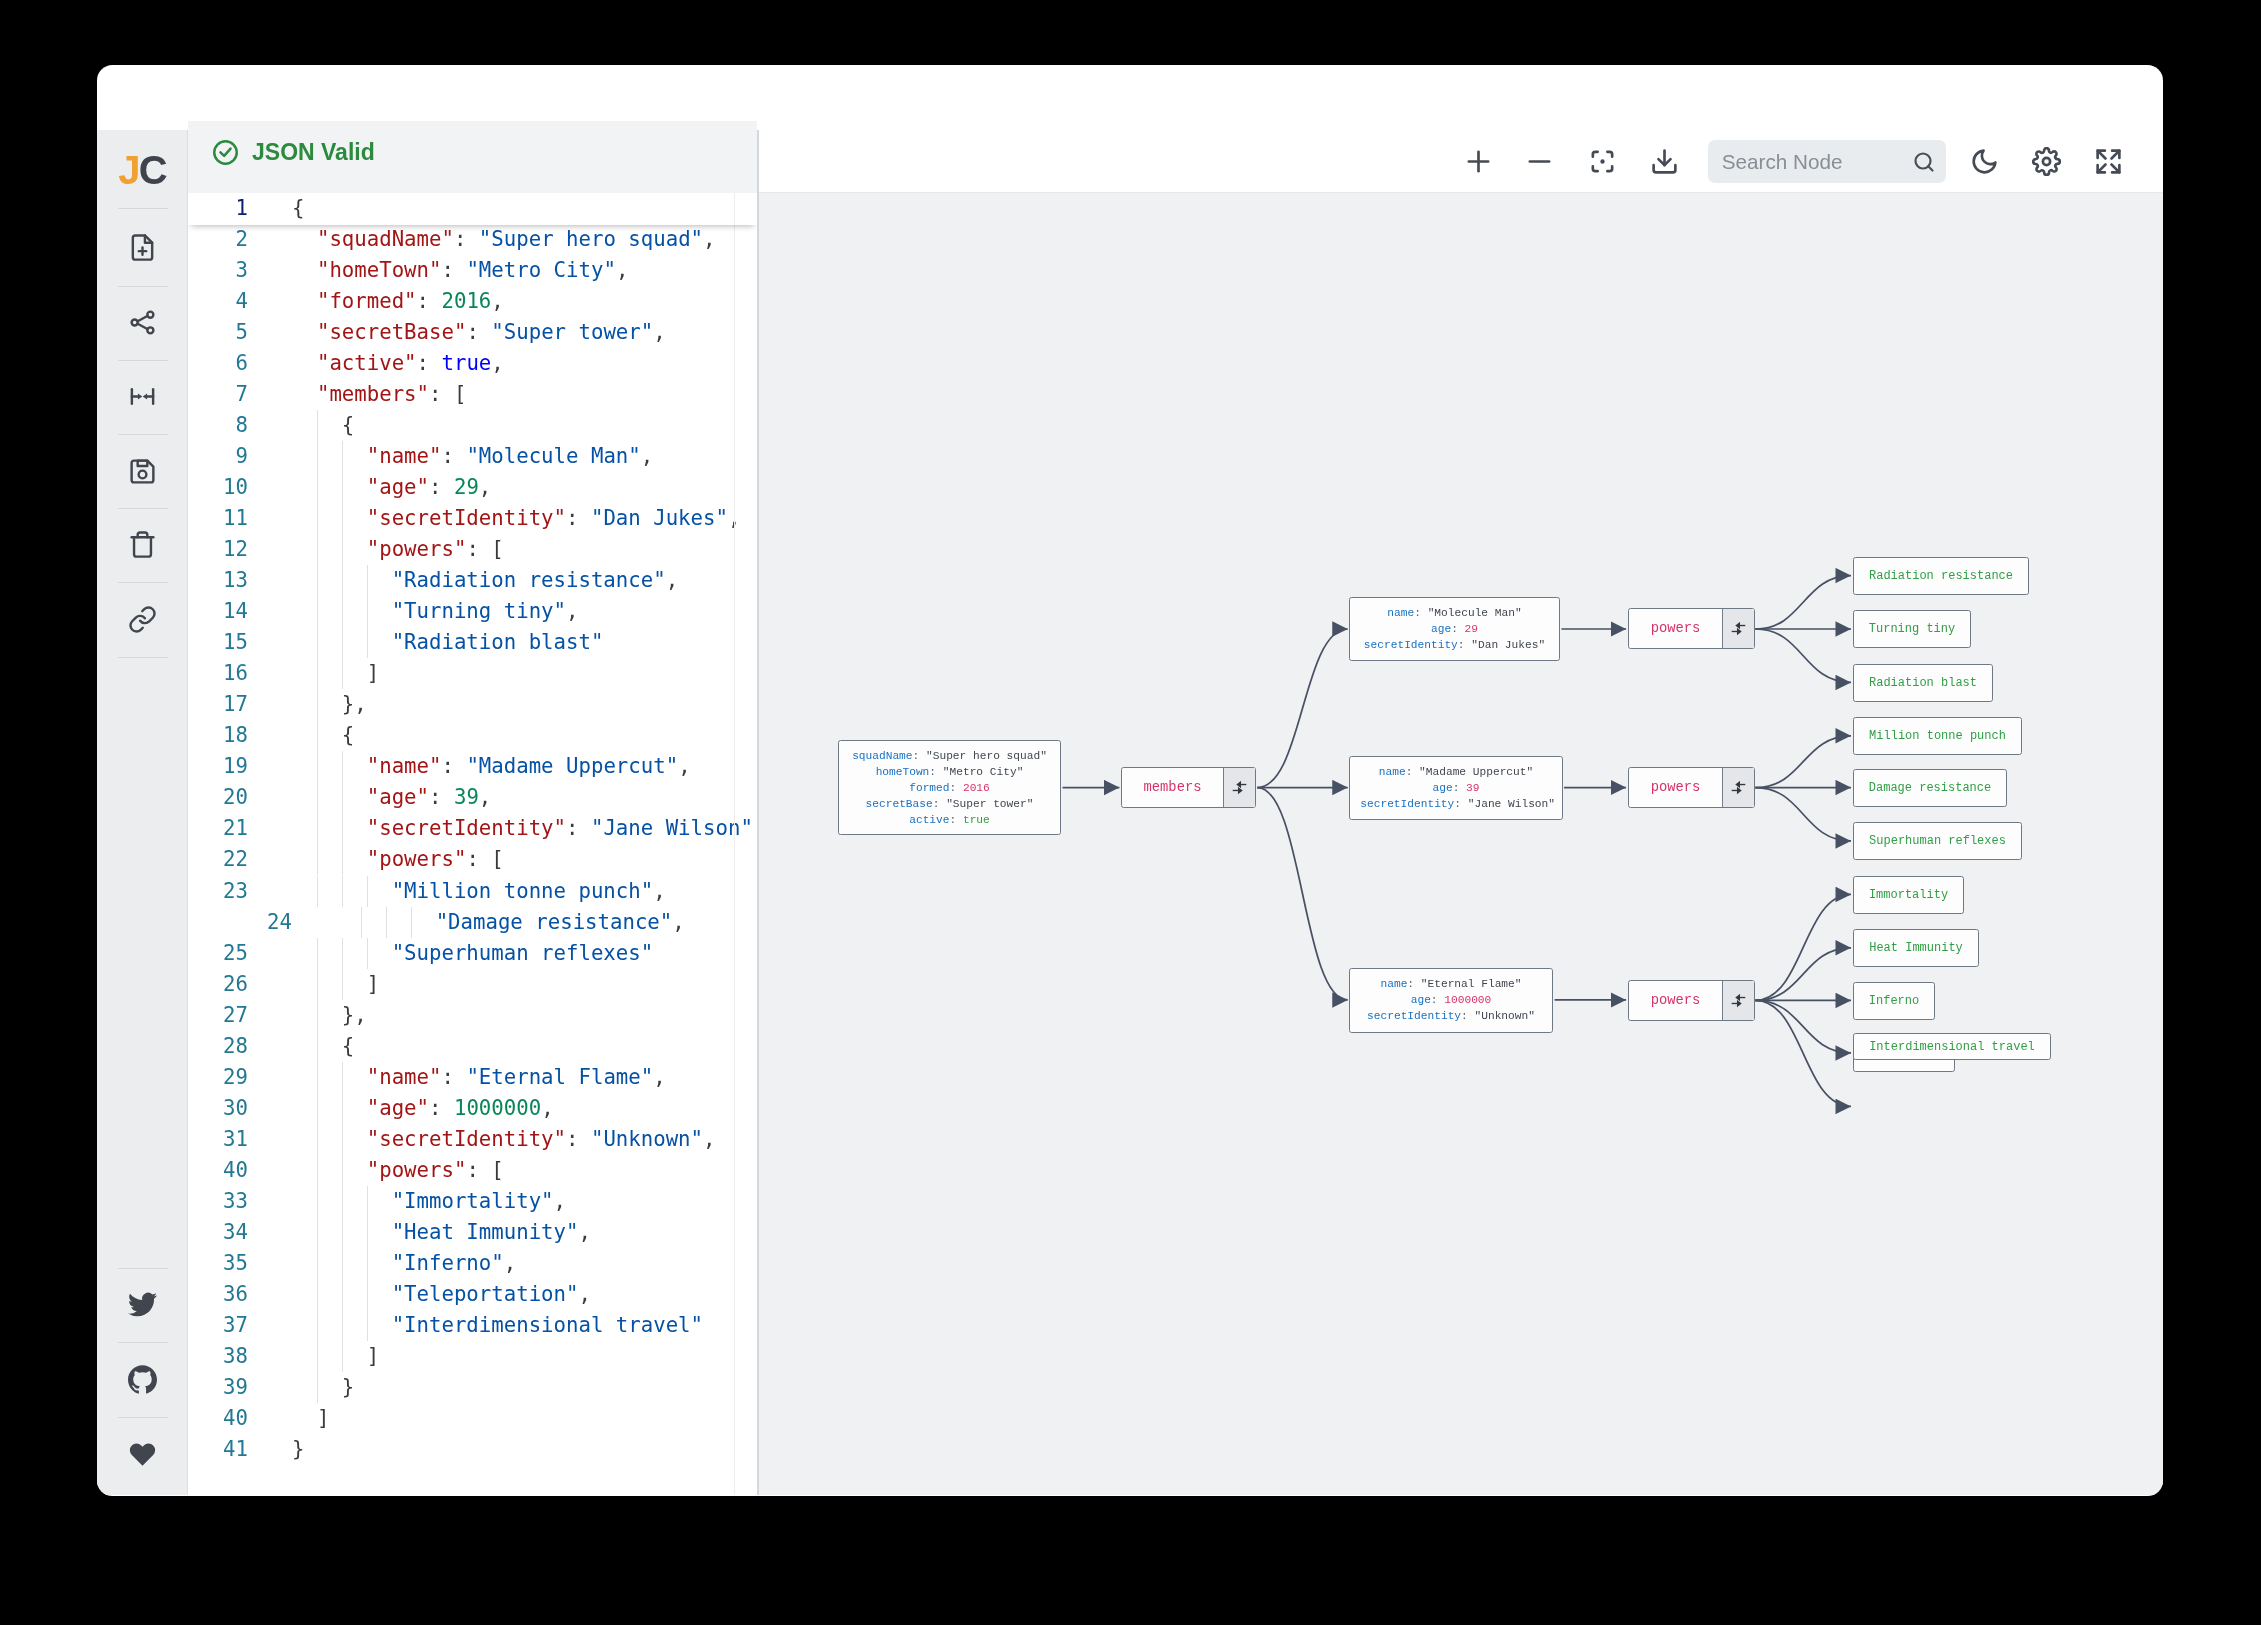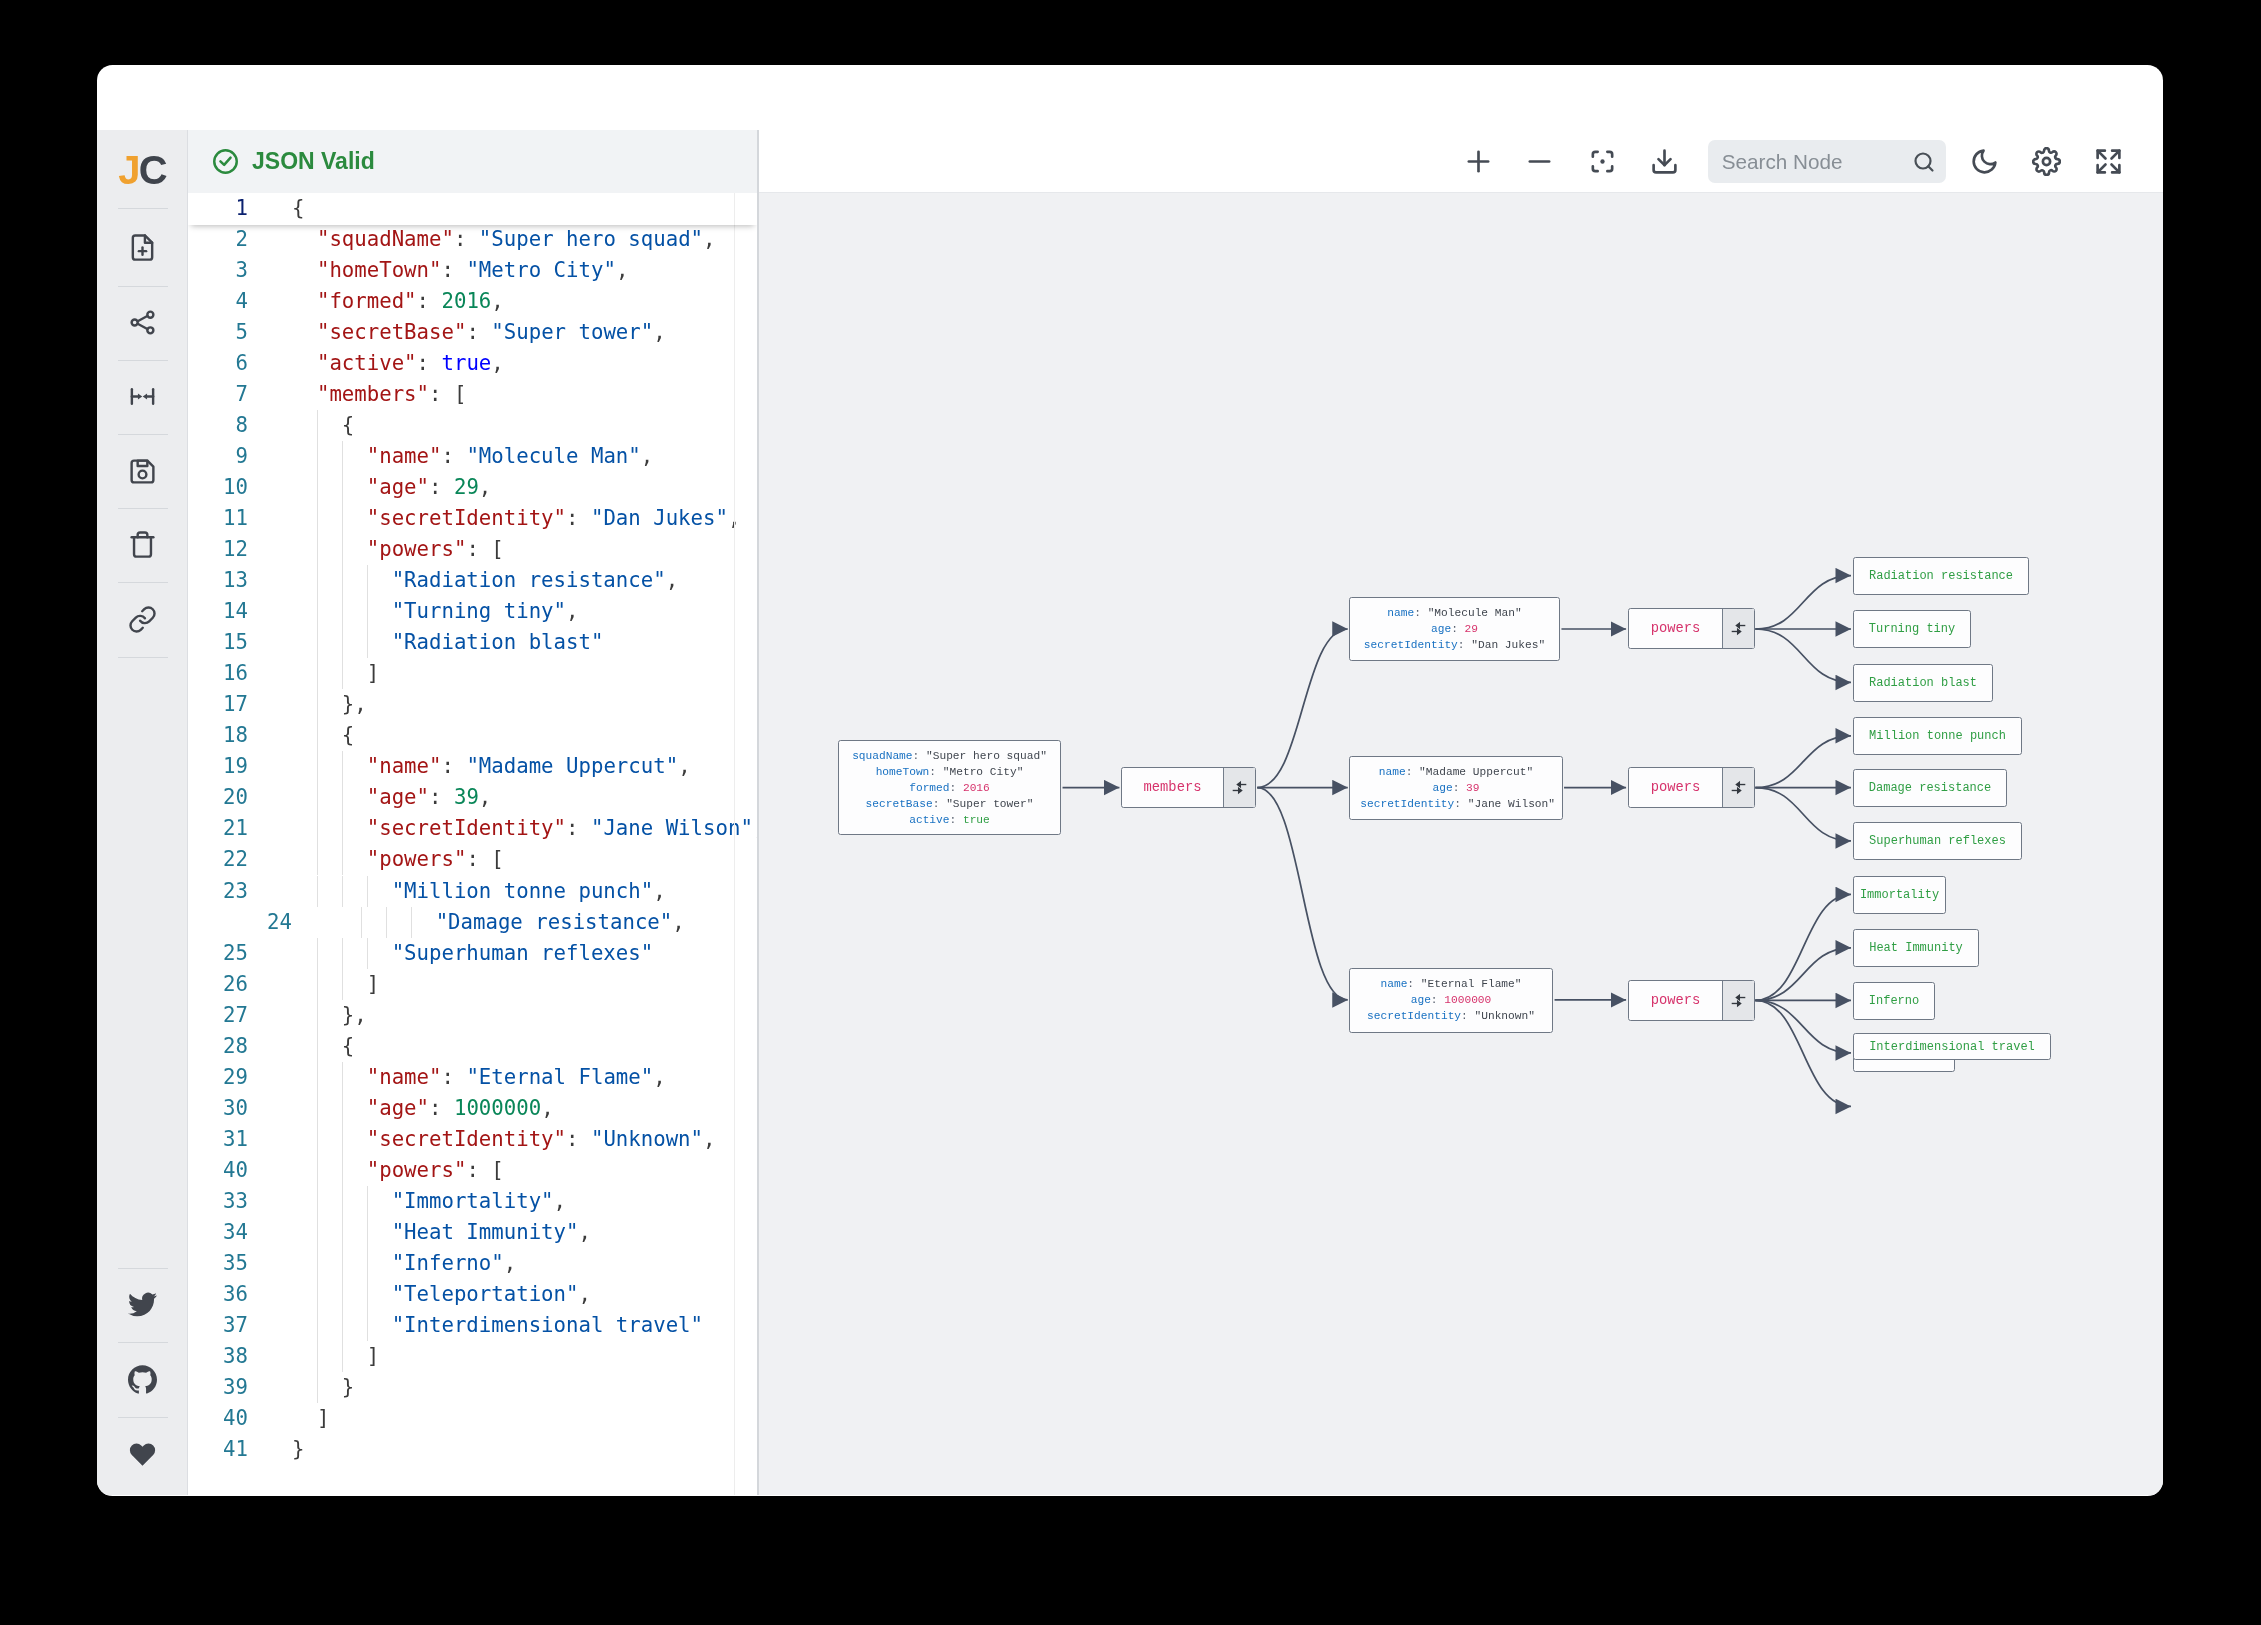--- a/index.html
+++ b/index.html
@@ -26,21 +26,21 @@
              align-items:center; justify-content:center; cursor:pointer; }
   .sb-item svg { width:29px; height:29px; stroke:#41454d; fill:none;
                  stroke-width:2; stroke-linecap:round; stroke-linejoin:round; }
   .sb-item svg.filled { fill:#41454d; stroke:none; }
   .sb-div { position:absolute; left:20.7px; width:50px; height:0.9px; background:#d5d8dc; }
   #logo { position:absolute; left:0; top:15.5px; width:90px; height:48px; line-height:48px;
           text-align:center; font-size:40px; font-weight:700; letter-spacing:-1.7px; }
   #logo .lj { color:#f0a12f; } #logo .lc { color:#3f444c; }
 
   
-  #editor-header { position:absolute; left:91px; top:65px; width:569px; height:76px;
+  #editor-header { position:absolute; left:91px; top:56px; width:569px; height:76px;
                    background:#f1f3f5; border-bottom:0.9px solid #dee2e6; }
   #valid-icon { position:absolute; left:24px; top:18px; width:27px; height:27px; }
   #valid-text { position:absolute; left:64px; top:0; height:63px; line-height:63px;
                 color:#2b8a3e; font-size:23px; font-weight:600; }
 
   
   #editor { position:absolute; left:91px; top:128px; width:569px; height:1302px;
             background:#fff; overflow:hidden;
             font-family:"DejaVu Sans Mono", monospace; font-size:20.7px; }
   .cl { position:absolute; left:0; width:569px; height:31px; line-height:31px; }
@@ -586,21 +586,21 @@
           </div>
           <div class="gnode" style="left: 1094px; top: 524px; width: 169px; height: 38px;">
             <div class="nleaf">Million tonne punch</div>
           </div>
           <div class="gnode" style="left: 1094px; top: 576px; width: 154px; height: 38px;">
             <div class="nleaf">Damage resistance</div>
           </div>
           <div class="gnode" style="left: 1094px; top: 629px; width: 169px; height: 38px;">
             <div class="nleaf">Superhuman reflexes</div>
           </div>
-          <div class="gnode" style="left: 1094px; top: 683px; width: 93px; height: 38px;">
+          <div class="gnode" style="left: 1094px; top: 683px; width: 111px; height: 38px;">
             <div class="nleaf">Immortality</div>
           </div>
           <div class="gnode" style="left: 1094px; top: 736px; width: 126px; height: 38px;">
             <div class="nleaf">Heat Immunity</div>
           </div>
           <div class="gnode" style="left: 1094px; top: 789px; width: 82px; height: 38px;">
             <div class="nleaf">Inferno</div>
           </div>
           <div class="gnode" style="left: 1094px; top: 841px; width: 102px; height: 38px;">
             <div class="nleaf">Teleportation</div>

